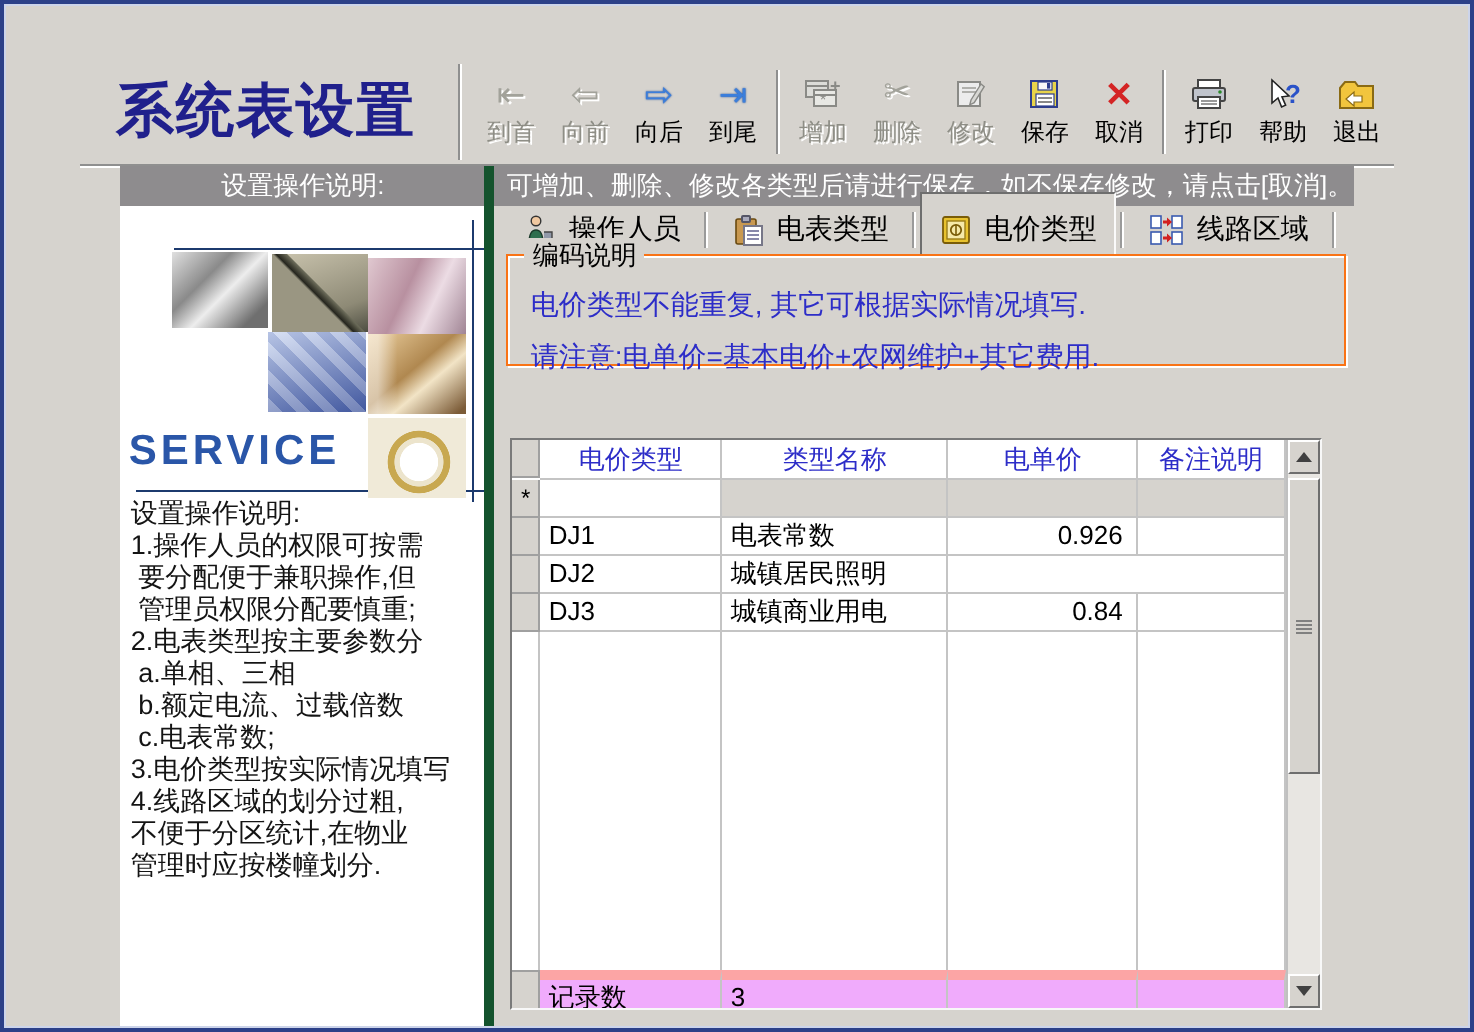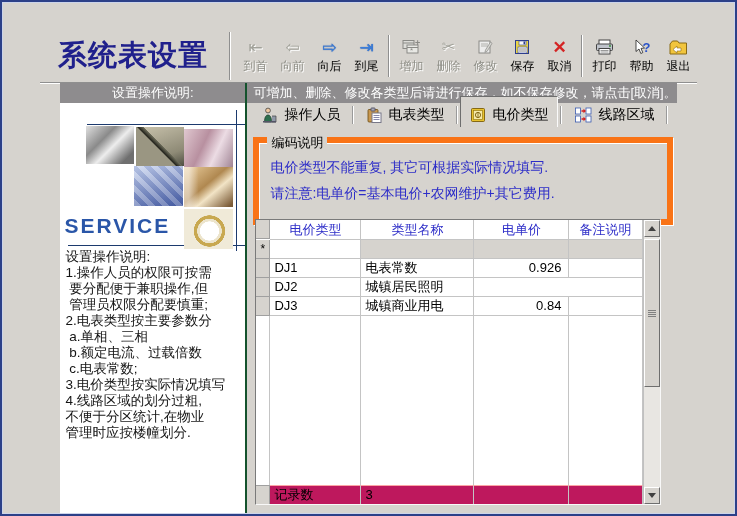--- a/index.html
+++ b/index.html
@@ -33,21 +33,21 @@
   .tlbl { white-space:nowrap; color:#000; }
   .tbtn.dis .tlbl { color:#8e8e86; text-shadow:1px 1px 0 #fff; }
   .g { font-size:17px; line-height:1; }
   .g.en { color:#3b7edb; text-shadow:0 0 1px #1a4a9a; }
   .g.dis { color:#a2a29a; text-shadow:1px 1px 0 #fff; }
   .tsep { width:2px; height:42px; border-left:1px solid #8f8f8f; border-right:1px solid #fff; margin:0 3px; }
 
   
   .main { flex:1; display:flex; overflow:hidden; }
   .sidebar { width:187px; flex:0 0 187px; display:flex; flex-direction:column; background:#fff;
-    border-right:2px solid #14532d; box-shadow:1px 0 0 #fff; }
+    border-right:5px solid #14532d; box-shadow:1px 0 0 #fff; }
   .sidebar-header { height:20px; flex:0 0 20px; background:#8e8c8e; color:#fff; font-size:13px;
     text-align:center; line-height:20px; }
   .sidebar-body { flex:1; position:relative; overflow:hidden; background:#fff; }
 
   .deco-line { position:absolute; background:#1c3a6e; }
   .collage-img { position:absolute; }
   .img-tools { left:26px; top:23px; width:48px; height:38px;
     background:linear-gradient(135deg,#e0e0e0,#8a8a8a 35%,#ededed 55%,#6f6f6f 85%); }
   .img-pen { left:76px; top:24px; width:48px; height:39px;
     background:linear-gradient(45deg,#9a9682 45%,#26261e 47%,#6a6a58 53%,transparent 54%),
@@ -73,43 +73,43 @@
   .notice-bar { height:20px; flex:0 0 20px; background:#8e8c8e; color:#fff; font-size:13px;
     line-height:20px; padding-left:6px; white-space:nowrap; overflow:hidden; }
   .tabbar { height:24px; flex:0 0 24px; background:#d6d3ce; display:flex; align-items:center; padding-left:3px; }
   .tab { display:flex; align-items:center; gap:5px; height:22px; padding:18px 9px; font-size:14px;
     color:#000; cursor:default; border:1px solid transparent; }
   .tab.active { border-color:#6e6e6e #fafafa #fafafa #6e6e6e; background:#d6d3ce; }
   .tabsep { width:2px; height:18px; border-left:1px solid #9a9a9a; border-right:1px solid #fff; margin:0 2px; }
   .tabicn { display:flex; align-items:center; }
 
   .panel { flex:1; position:relative; background:#d6d3ce; }
-  .groupbox { position:absolute; left:6px; right:4px; top:10px; height:88px;
-    border:6px solid #f97316; box-shadow:inset 1px 1px 0 #fff, 1px 1px 0 #fff; }
+  .groupbox { position:absolute; left:6px; right:4px; top:0; height:56px;
+    border:1px solid #f97316; box-shadow:inset 1px 1px 0 #fff, 1px 1px 0 #fff; }
   .gb-legend { position:absolute; top:-9px; left:8px; background:#d6d3ce; padding:0 4px; font-size:13px; color:#000; }
   .gb-lines { padding:11px 0 0 11px; }
   .gb-line { color:#2d2dc8; font-size:14px; line-height:26px; white-space:nowrap; overflow:hidden; }
 
   
   .table-wrap { position:absolute; left:8px; top:92px; right:16px; bottom:8px; background:#fff;
     border:1px solid; border-color:#7a7a7a #f8f8f8 #f8f8f8 #7a7a7a; display:flex; overflow:hidden; }
   .grid { flex:1; display:flex; flex-direction:column; overflow:hidden; }
   .trow { display:flex; flex:0 0 auto; }
   .tcell { border-right:1px solid #c4c4c4; border-bottom:1px solid #c4c4c4; height:19px; line-height:18px;
     font-size:13px; padding:0 4px; white-space:nowrap; overflow:hidden; background:#fff; }
   .sel { width:14px; flex:0 0 14px; background:#d6d3ce; border-right:1px solid #a0a0a0;
     border-bottom:1px solid #a0a0a0; font-size:12px; text-align:center; padding:0; }
   .c1 { width:91px; flex:0 0 91px; } .c2 { width:113px; flex:0 0 113px; }
   .c3 { width:95px; flex:0 0 95px; } .c4 { flex:1; }
   .hcell { color:#2d2dc8; text-align:center; height:20px; line-height:20px; }
   .graycell { background:#d6d3ce; }
   .num { text-align:right; padding-right:7px; }
   .tfill { flex:1 1 auto; display:flex; }
   .fillcell { border-right:1px solid #c4c4c4; border-bottom:none; height:auto; background:#fff; }
-  .tfoot .tcell { background:#be185d; border-top:1px solid #fca5a5; border-bottom:none; }
+  .tfoot .tcell { background:#f0abfc; border-top:5px solid #fca5a5; border-bottom:none; }
   .tfoot .sel { background:#d6d3ce; border-top:1px solid #a0a0a0; }
 
   
   .vscroll { width:17px; flex:0 0 17px; background:#e8e6e2; border-left:1px solid #c0c0c0;
     display:flex; flex-direction:column; }
   .sb-btn { height:17px; flex:0 0 17px; background:#d6d3ce; border:1px solid;
     border-color:#fff #6e6e6e #6e6e6e #fff; display:flex; align-items:center; justify-content:center; }
   .tri-up { width:0; height:0; border:4px solid transparent; border-bottom:5px solid #404040; margin-top:-4px; }
   .tri-dn { width:0; height:0; border:4px solid transparent; border-top:5px solid #404040; margin-bottom:-4px; }
   .sb-track { flex:1; position:relative; }

